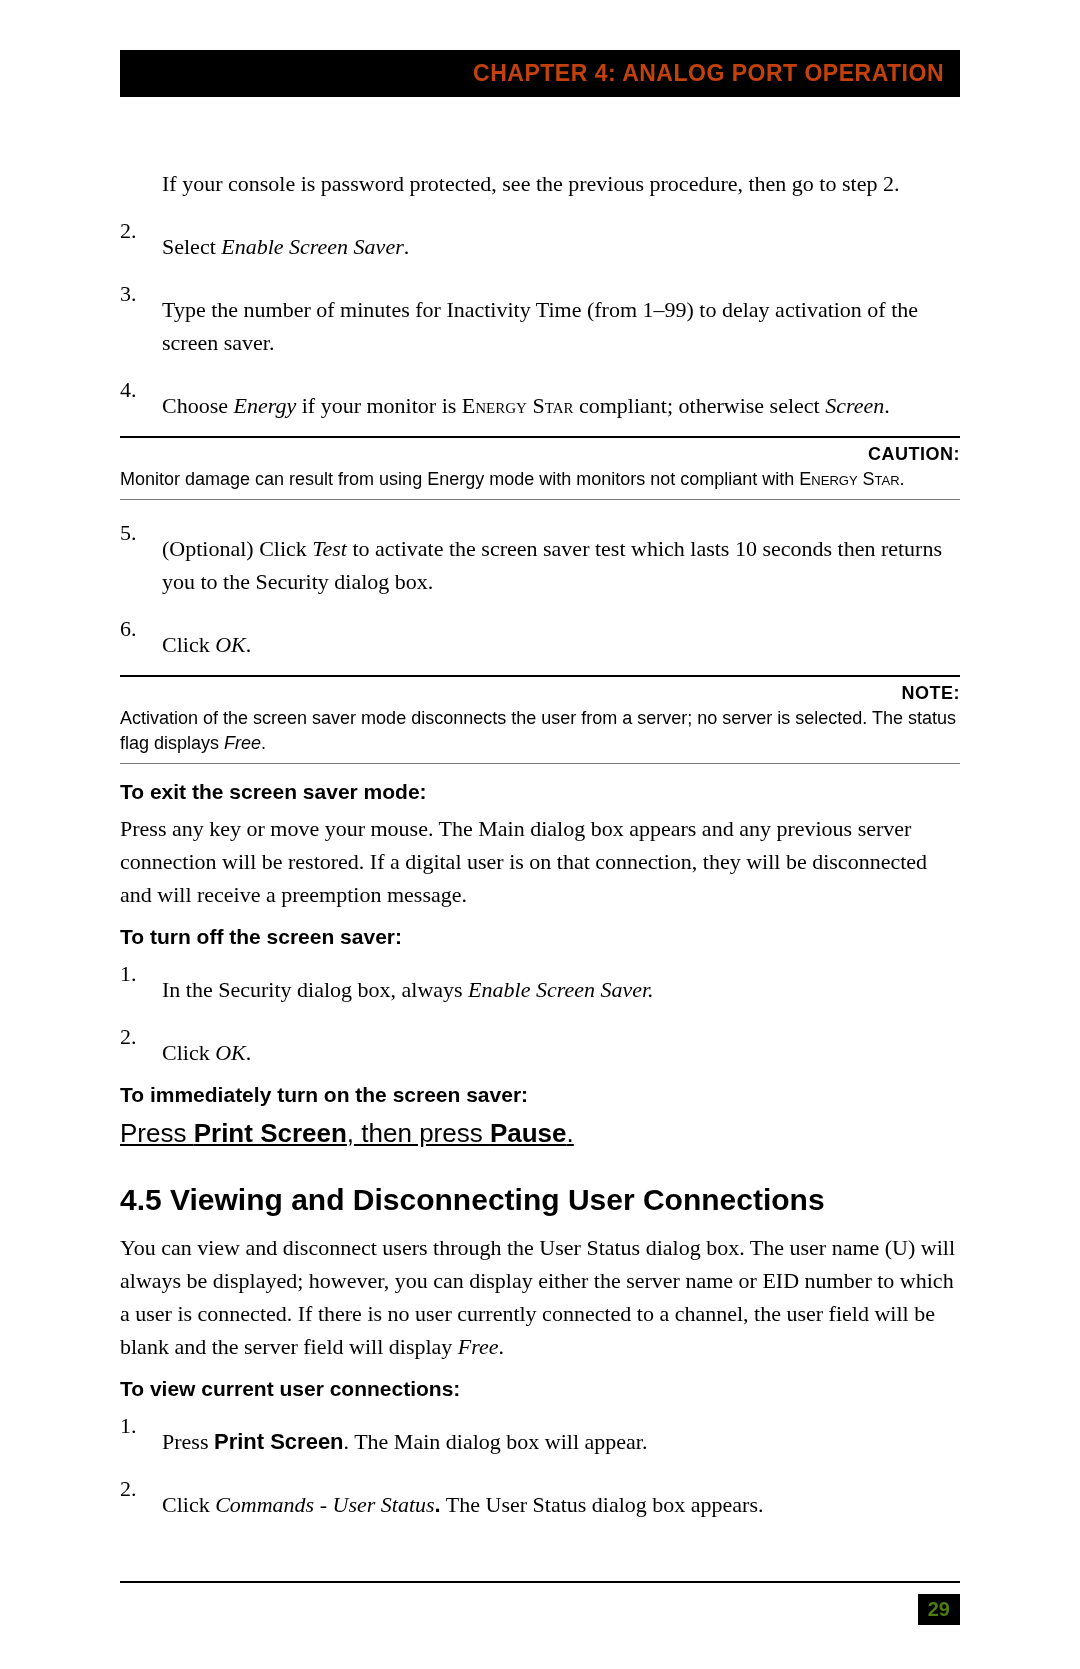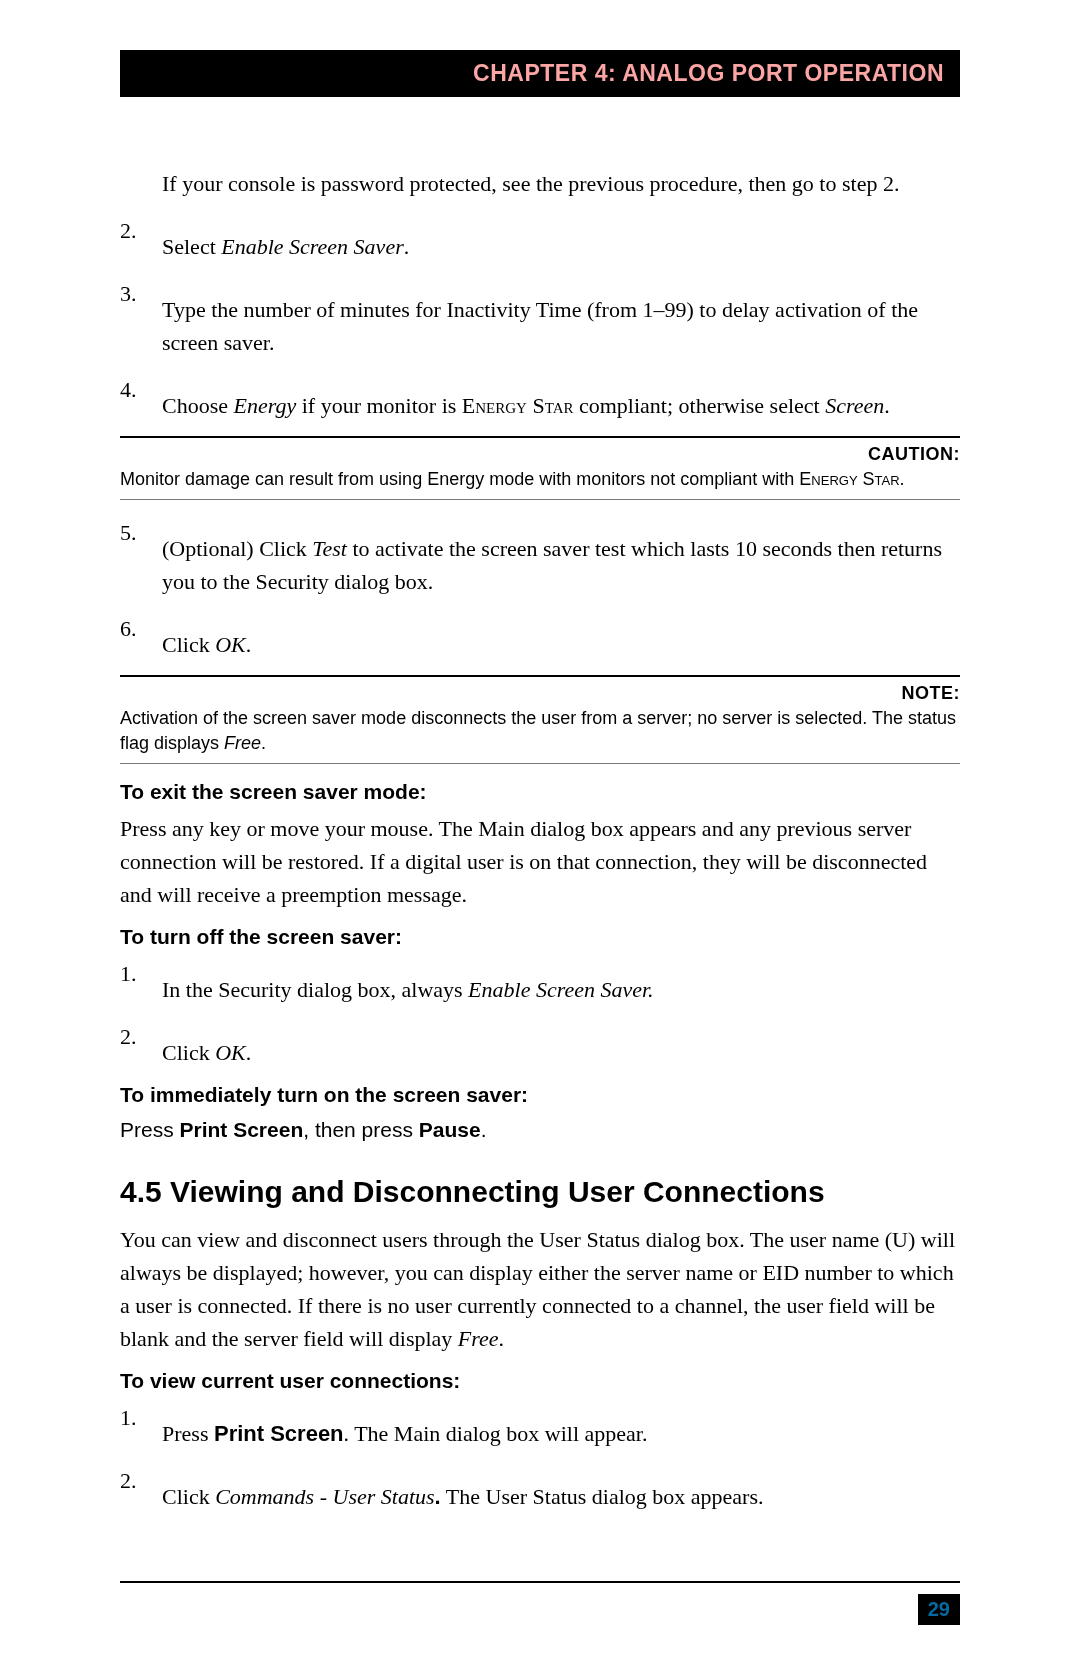--- a/index.html
+++ b/index.html
@@ -11,21 +11,21 @@
     position: relative;
     color: #000;
   }
   .page {
     padding: 50px 120px 40px 120px;
     height: 100%;
     position: relative;
   }
   .chapter-header {
     background: #000;
-    color: #fca5a5;
+    color: #c2410c;
     font-family: Arial, Helvetica, sans-serif;
     font-weight: bold;
     font-size: 23px;
     padding: 10px 16px 10px 16px;
     text-align: right;
     letter-spacing: 0.5px;
     margin-bottom: 70px;
   }
   .body-text {
     font-size: 22px;
@@ -68,23 +68,24 @@
 
   .subhead {
     font-family: Arial, Helvetica, sans-serif;
     font-weight: bold;
     font-size: 21px;
     margin-top: 12px;
     margin-bottom: 8px;
   }
   .sans-body {
     font-family: Arial, Helvetica, sans-serif;
-    font-size: 21px;
+    font-size: 26px;
     line-height: 1.45;
     margin-bottom: 14px;
+    text-decoration: underline;
   }
   h2.section-title {
     font-family: Arial, Helvetica, sans-serif;
     font-weight: bold;
     font-size: 30px;
     margin-top: 30px;
     margin-bottom: 14px;
   }
 
   .footer-rule {
@@ -92,21 +93,21 @@
     position: absolute;
     left: 120px;
     right: 120px;
     bottom: 86px;
   }
   .page-num {
     position: absolute;
     right: 120px;
     bottom: 44px;
     background: #000;
-    color: #0369a1;
+    color: #4d7c0f;
     font-family: Arial, Helvetica, sans-serif;
     font-weight: bold;
     font-size: 20px;
     padding: 4px 10px;
   }
 </style>
 </head>
 <body>
 
 <div class="page">

